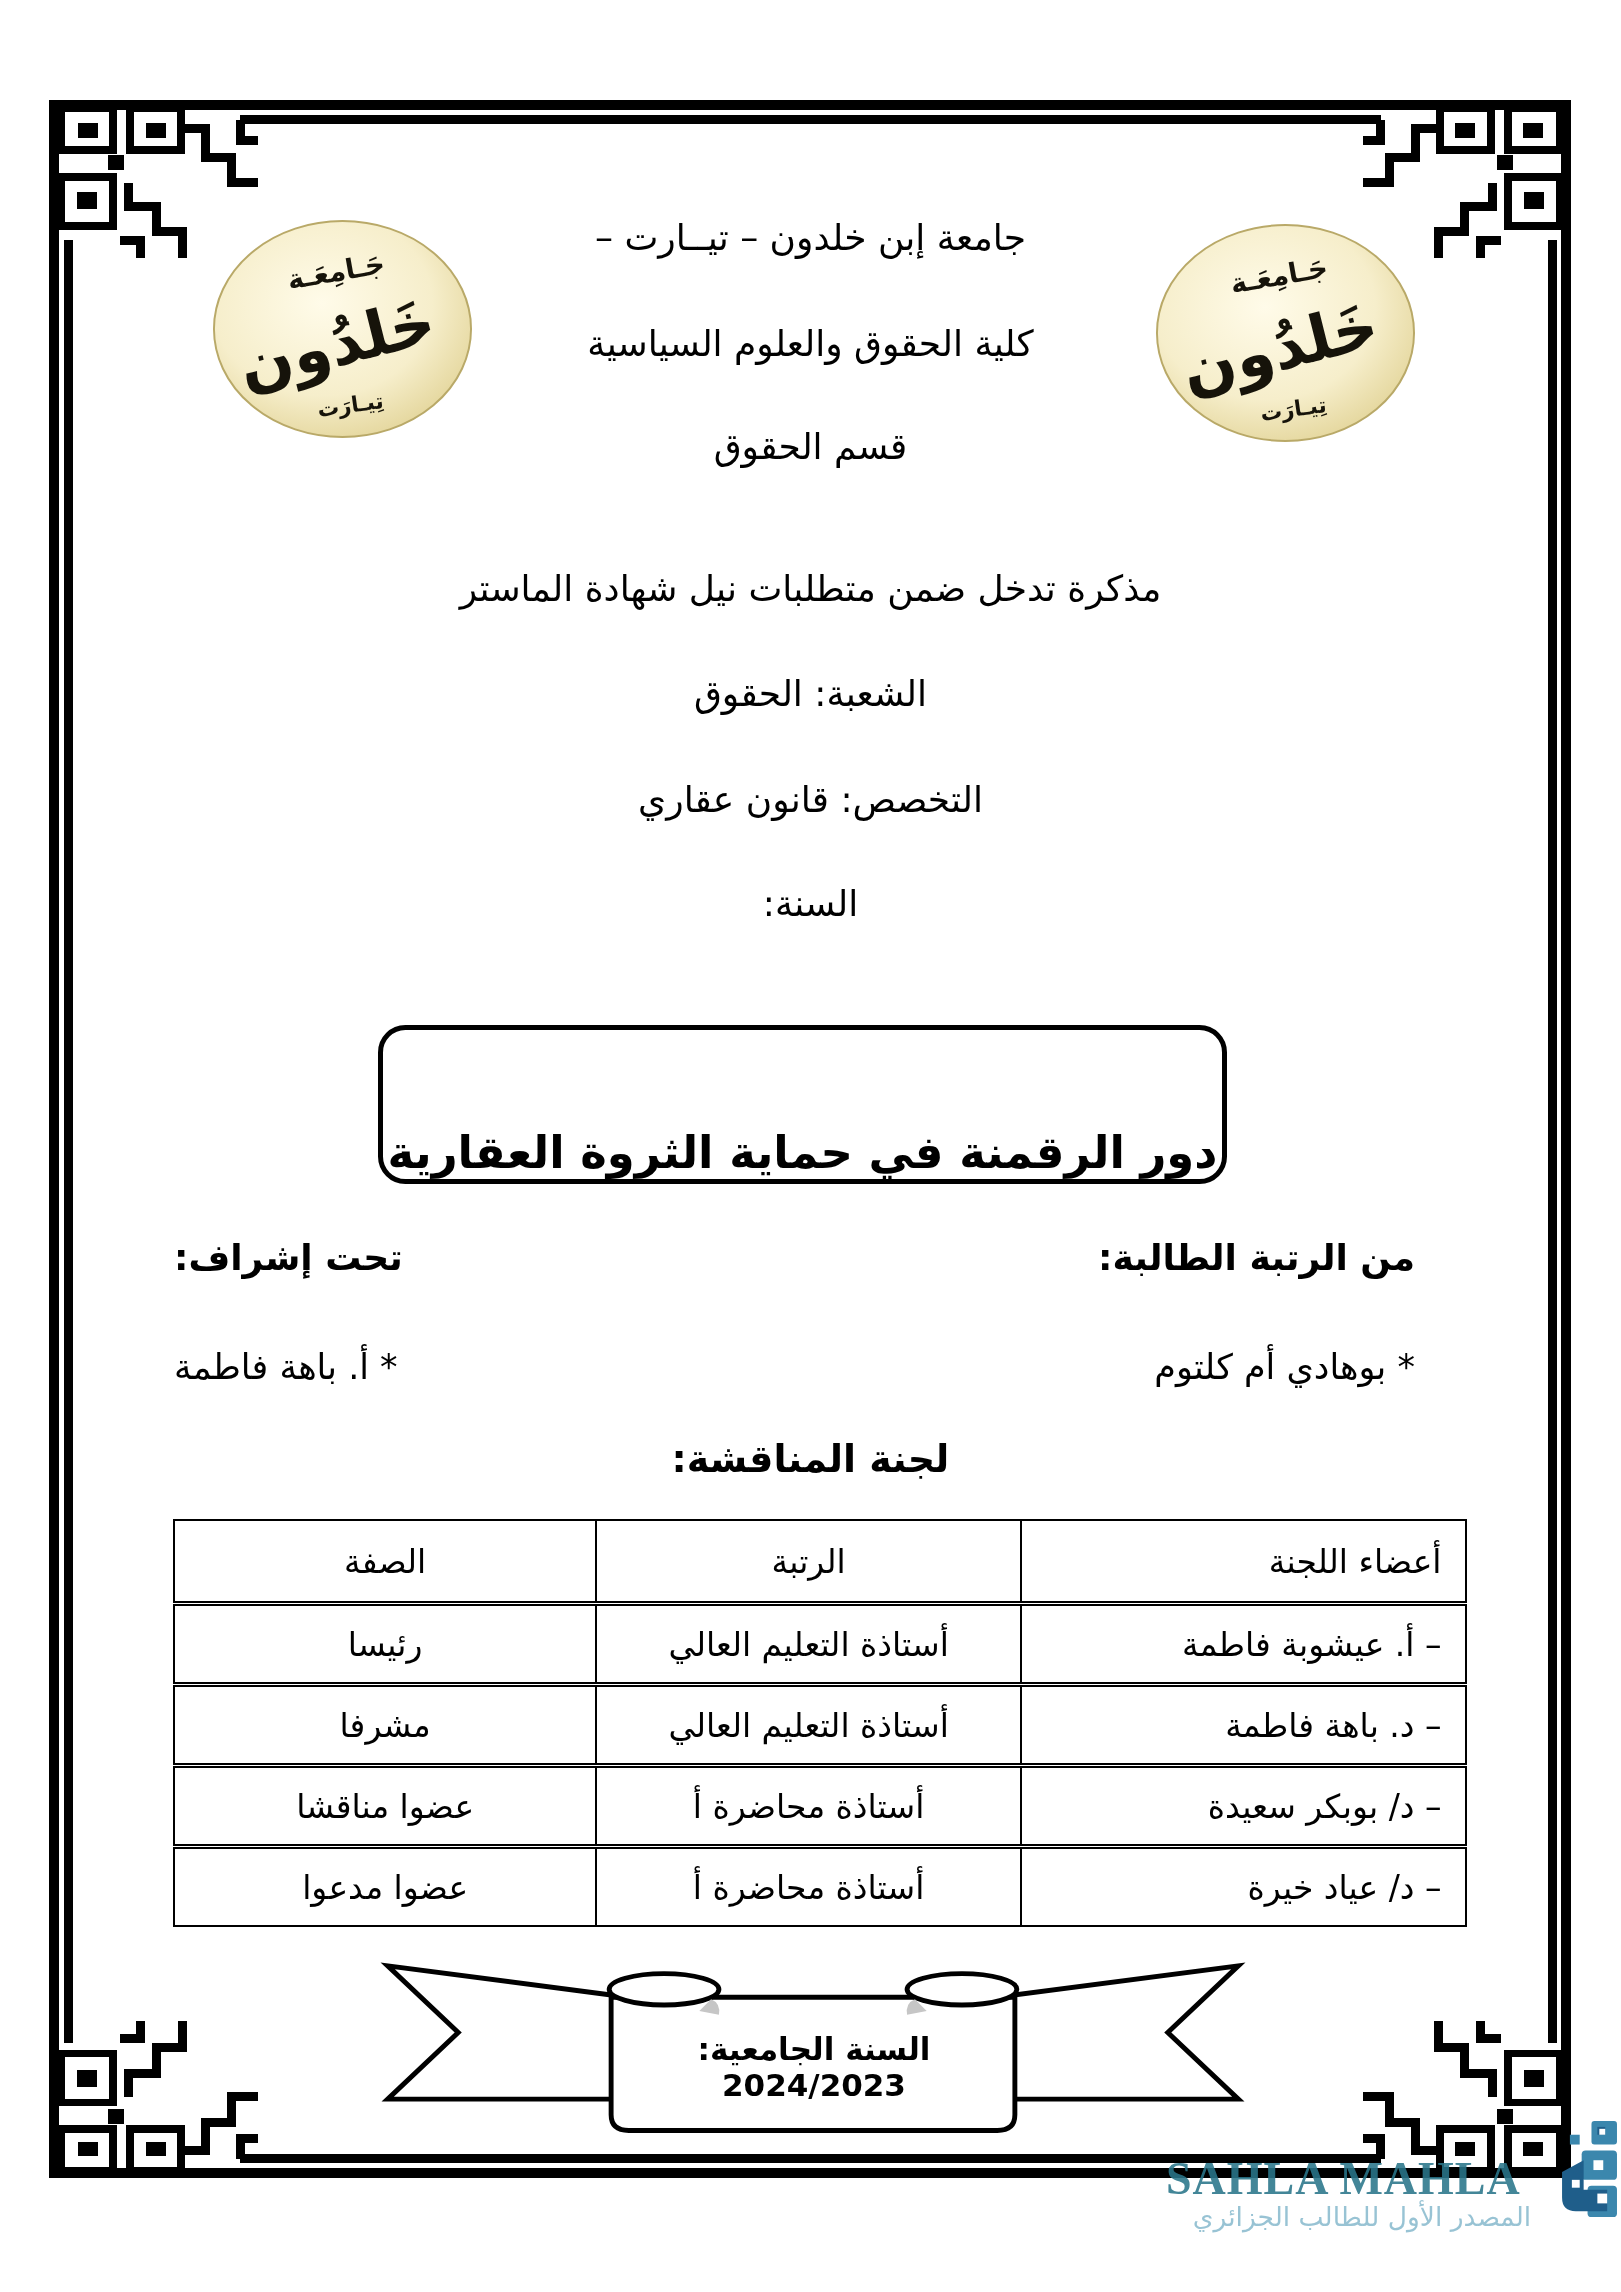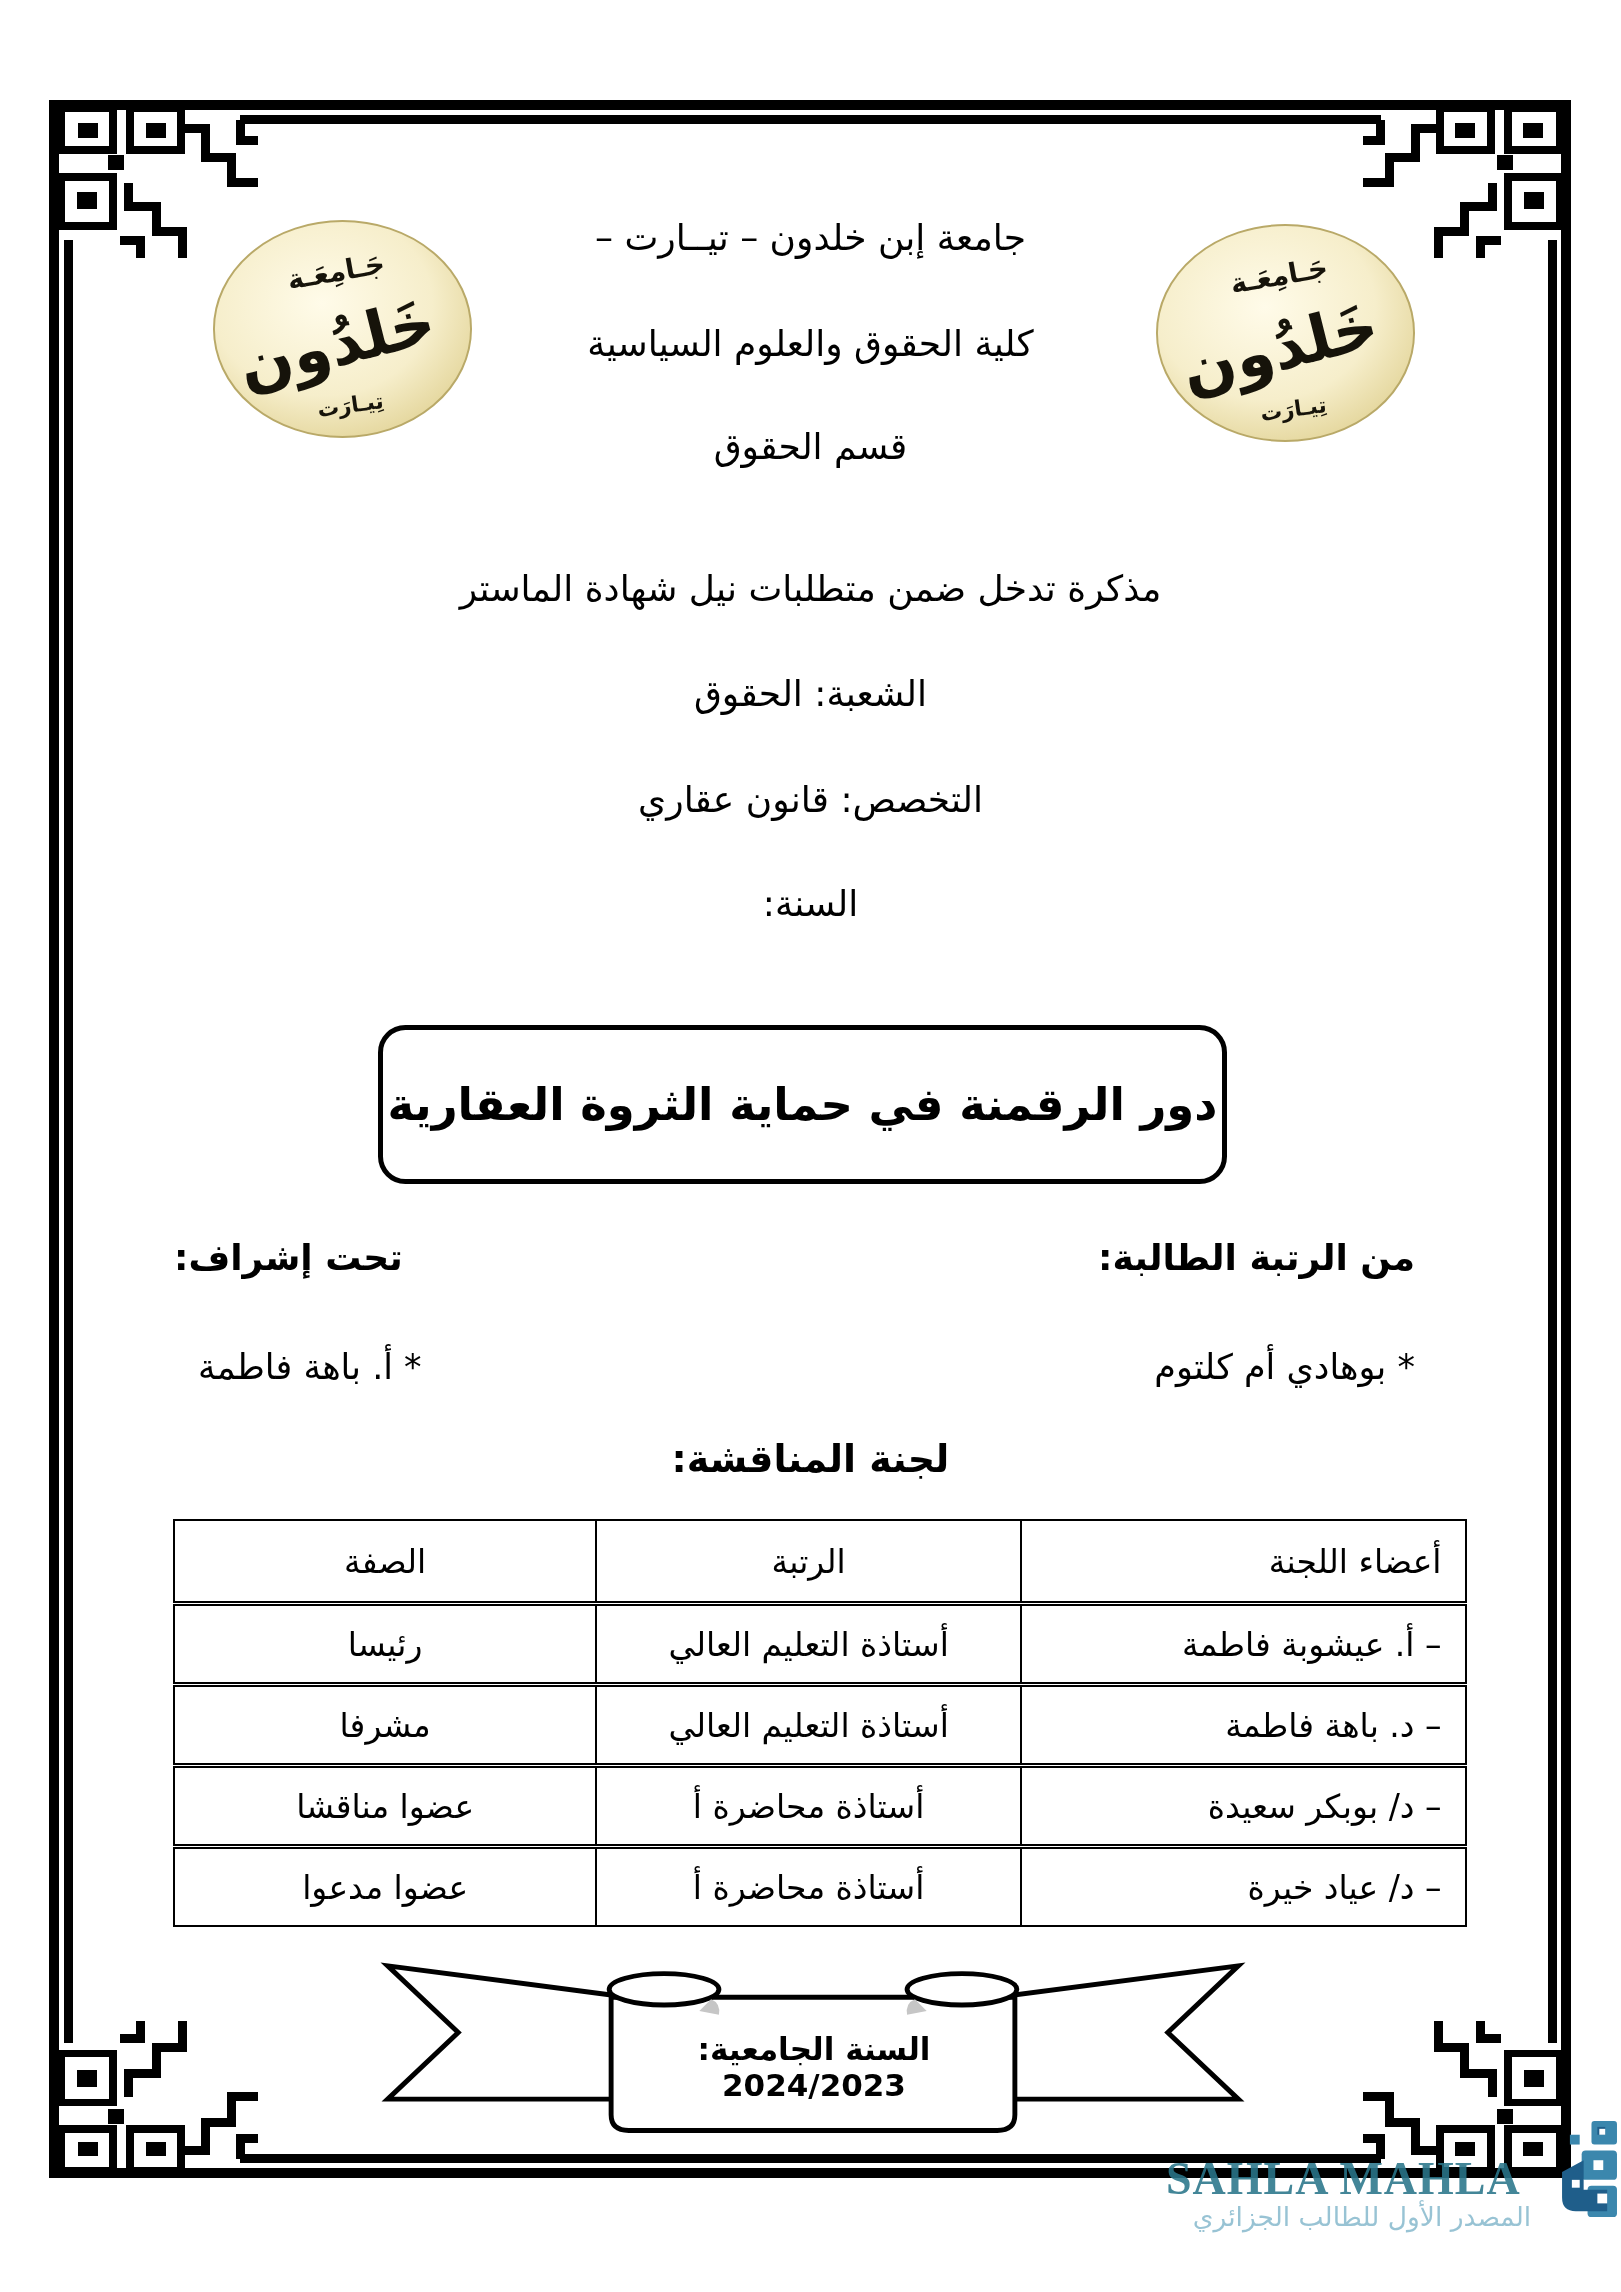--- a/index.html
+++ b/index.html
@@ -10,25 +10,25 @@
   }
   svg{display:block;}
   .frame-svg{position:absolute;left:0;top:0;z-index:1;}
   .abs{position:absolute;z-index:2;}
   .center-line{left:88px;right:88px;text-align:center;font-size:36px;line-height:51px;}
   .semibold{font-weight:500;}
   .logo-svg{position:absolute;z-index:2;}
   .title-box{
     position:absolute;left:378px;top:1025px;width:839px;height:149px;z-index:2;
     border:5.9px solid #000;border-radius:27.4px;
-    display:flex;align-items:center;justify-content:center;
+    display:flex;align-items:flex-end;justify-content:center;
   }
   .title-box .title-text{font-size:45px;font-weight:bold;direction:rtl;}
   .prep-label{font-size:36px;font-weight:bold;direction:rtl;}
-  .prep-name{font-size:35px;direction:rtl;margin-left:24px;}
+  .prep-name{font-size:35px;direction:rtl;}
   .committee-heading{left:0;right:0;top:1437px;text-align:center;font-size:38px;font-weight:bold;direction:rtl;}
   table.committee{
     position:absolute;left:173px;top:1519px;width:1294px;z-index:2;
     border-collapse:collapse;direction:rtl;font-size:33px;
     border:2.9px solid #000;
   }
   table.committee th,table.committee td{
     border-left:2.9px solid #000;border-right:2.9px solid #000;
     font-weight:normal;vertical-align:middle;
   }

